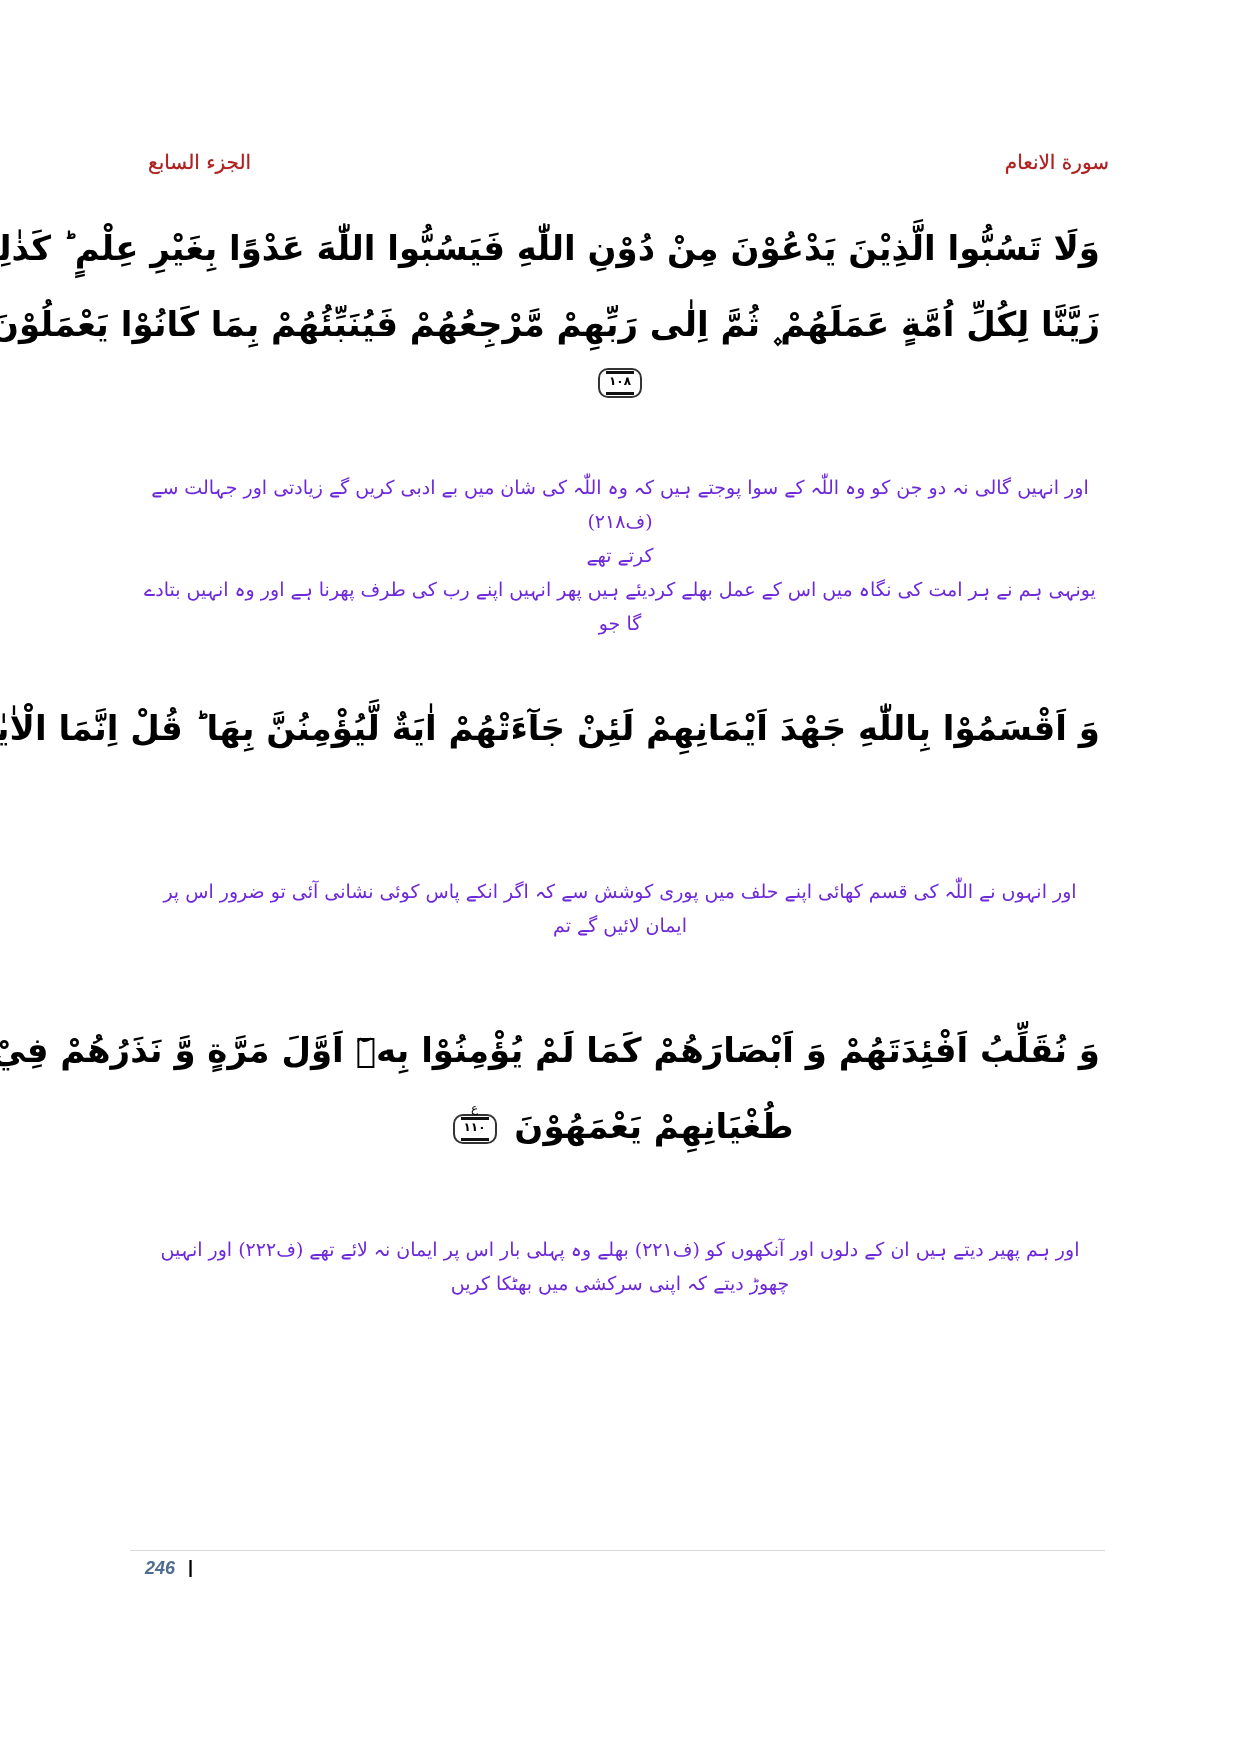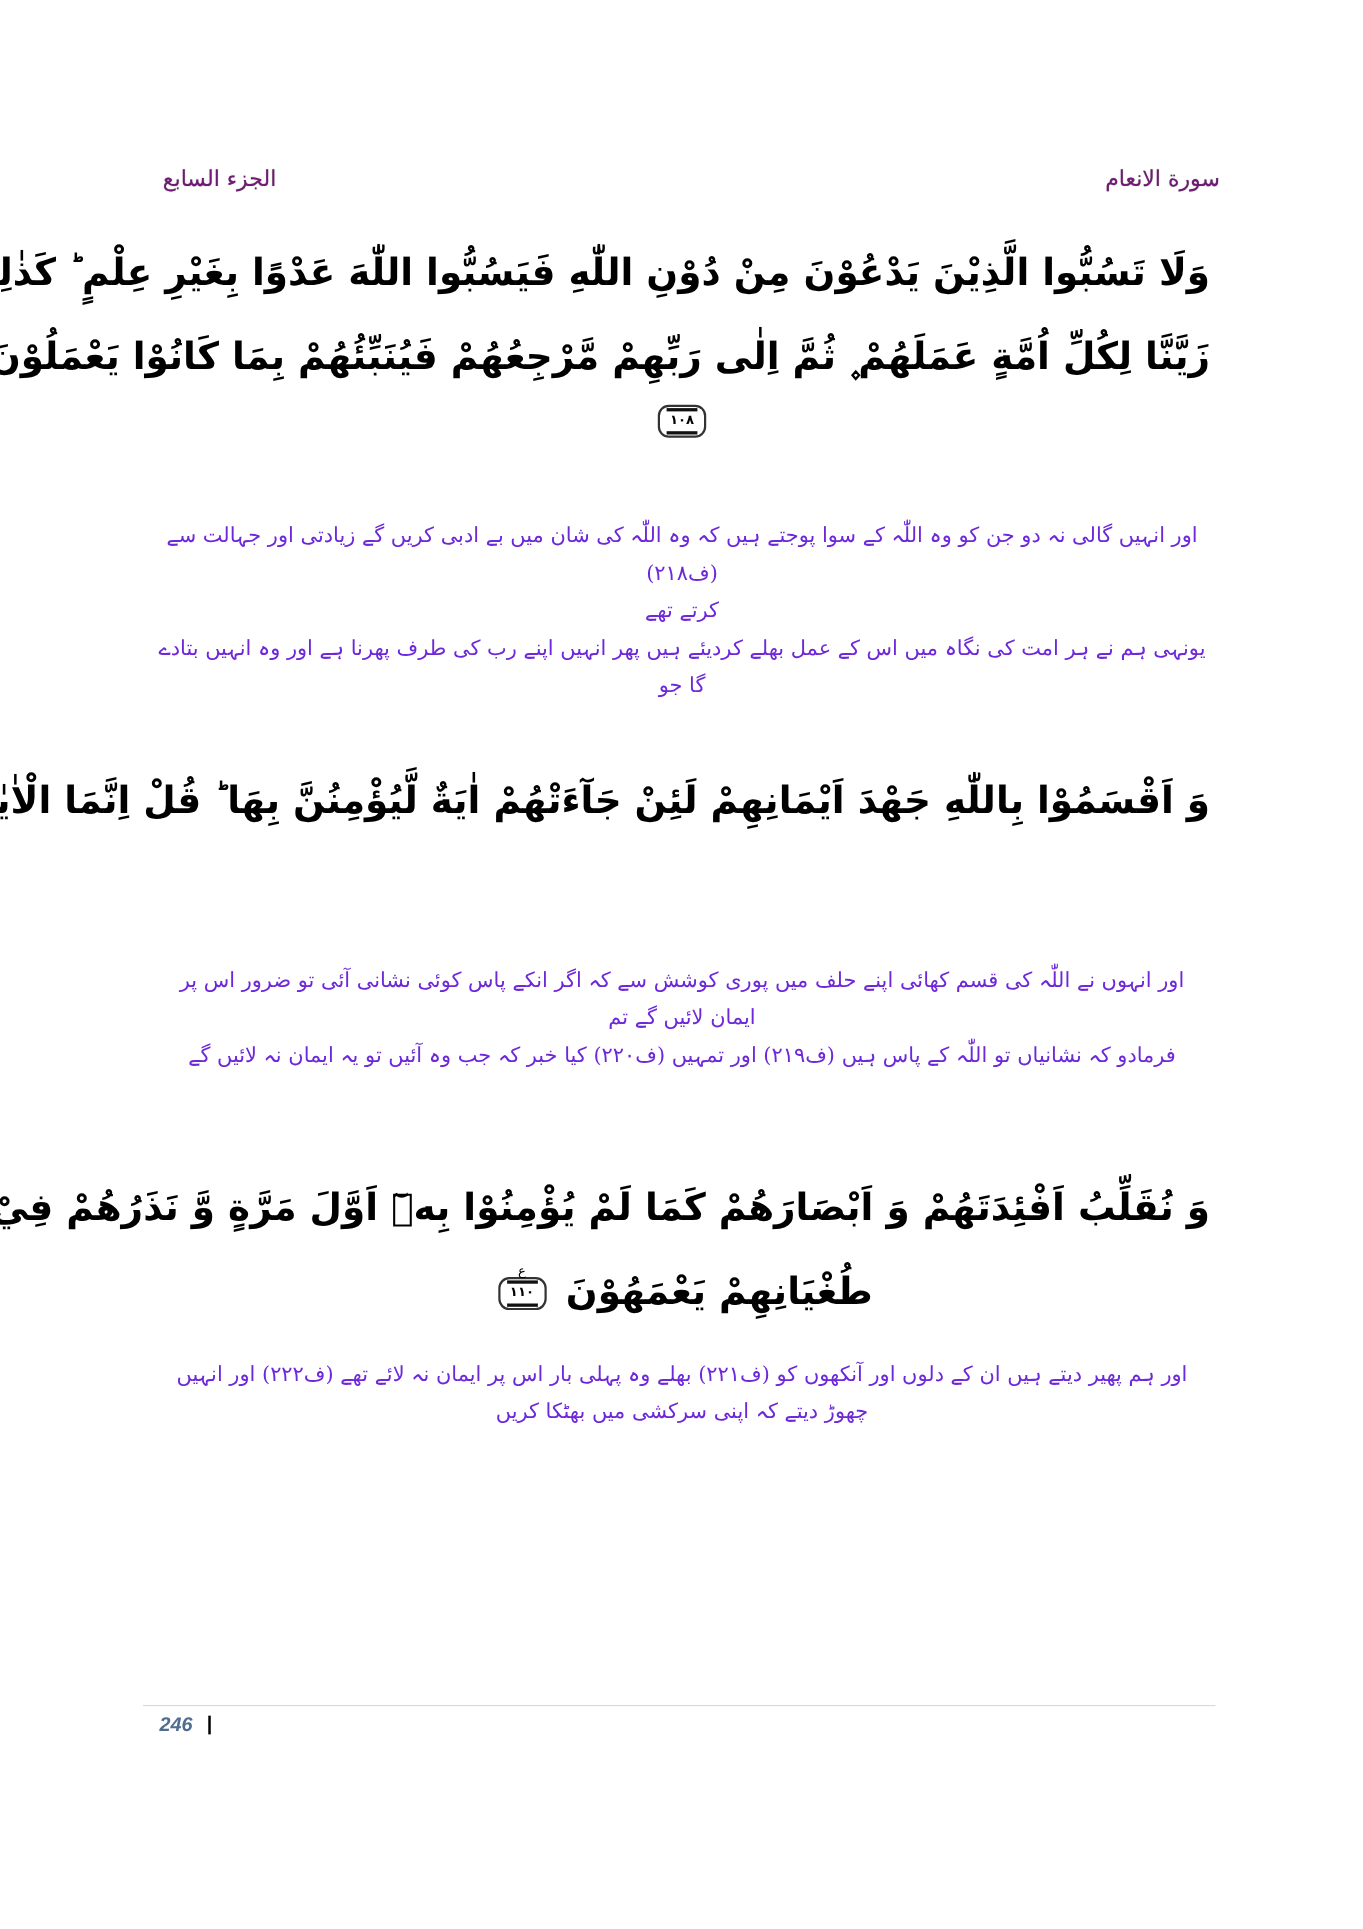--- a/index.html
+++ b/index.html
@@ -2,21 +2,21 @@
 <html><head>
   <meta charset="utf-8">
   <style>
     html, body { margin: 0; padding: 0; background: #ffffff; }
     body {
       width: 1239px; height: 1754px; position: relative; overflow: hidden;
       font-family: "DejaVu Sans", sans-serif; color: #000;
     }
     .header-left, .header-right {
       position: absolute; top: 150px; font-family: "DejaVu Serif", serif;
-      font-size: 20px; color: #701a75; direction: rtl; letter-spacing: -1px;
+      font-size: 20px; color: #b91c1c; direction: rtl; letter-spacing: -1px;
       text-shadow: 0 0 1px #888;
     }
     .header-left { left: 148px; }
     .header-right { right: 130px; }
     .ayah-block { position: absolute; left: 140px; width: 960px; direction: rtl; text-align: center; }
     .ayah-line {
       font-family: "DejaVu Sans", sans-serif; font-weight: bold;
       font-size: 34px; line-height: 76px; white-space: nowrap; text-align: justify;
       text-align-last: justify;
     }
@@ -65,24 +65,23 @@
   <div>اور انہیں گالی نہ دو جن کو وہ اللّٰہ کے سوا پوجتے ہیں کہ وہ اللّٰہ کی شان میں بے ادبی کریں گے زیادتی اور جہالت سے (ف۲۱۸)</div>
   <div>کرتے تھے</div>
   <div>یونہی ہم نے ہر امت کی نگاہ میں اس کے عمل بھلے کردیئے ہیں پھر انہیں اپنے رب کی طرف پھرنا ہے اور وہ انہیں بتادے گا جو</div>
 </div>
 
 <div class="ayah-block" style="top:690px;">
   <div class="ayah-line">وَ اَقْسَمُوْا بِاللّٰهِ جَهْدَ اَيْمَانِهِمْ لَئِنْ جَآءَتْهُمْ اٰيَةٌ لَّيُؤْمِنُنَّ بِهَا ؕ قُلْ اِنَّمَا الْاٰيٰتُ</div>
 </div>
 <div class="ayah-block translation" style="top:862px;margin-top:12px;">
   <div>اور انہوں نے اللّٰہ کی قسم کھائی اپنے حلف میں پوری کوشش سے کہ اگر انکے پاس کوئی نشانی آئی تو ضرور اس پر ایمان لائیں گے تم</div>
-  <div>فرمادو کہ نشانیاں تو اللّٰہ کے پاس ہیں (ف۲۱۹)  اور تمہیں (ف۲۲۰)  کیا خبر کہ جب وہ آئیں تو یہ ایمان نہ لائیں گے</div>
 </div>
 
-<div class="ayah-block" style="top:1060px;">
+<div class="ayah-block" style="top:1012px;">
   <div class="ayah-line">وَ نُقَلِّبُ اَفْئِدَتَهُمْ وَ اَبْصَارَهُمْ كَمَا لَمْ يُؤْمِنُوْا بِهٖٓ اَوَّلَ مَرَّةٍ وَّ نَذَرُهُمْ فِيْ</div>
   <div class="ayah-line center">
     <span>طُغْيَانِهِمْ يَعْمَهُوْنَ</span>
     <span class="ayah-marker">
       <span class="ruku">ع</span>
       <span>١١٠</span>
     </span>
   </div>
 </div>
 <div class="ayah-block translation" style="top:1232px;">

